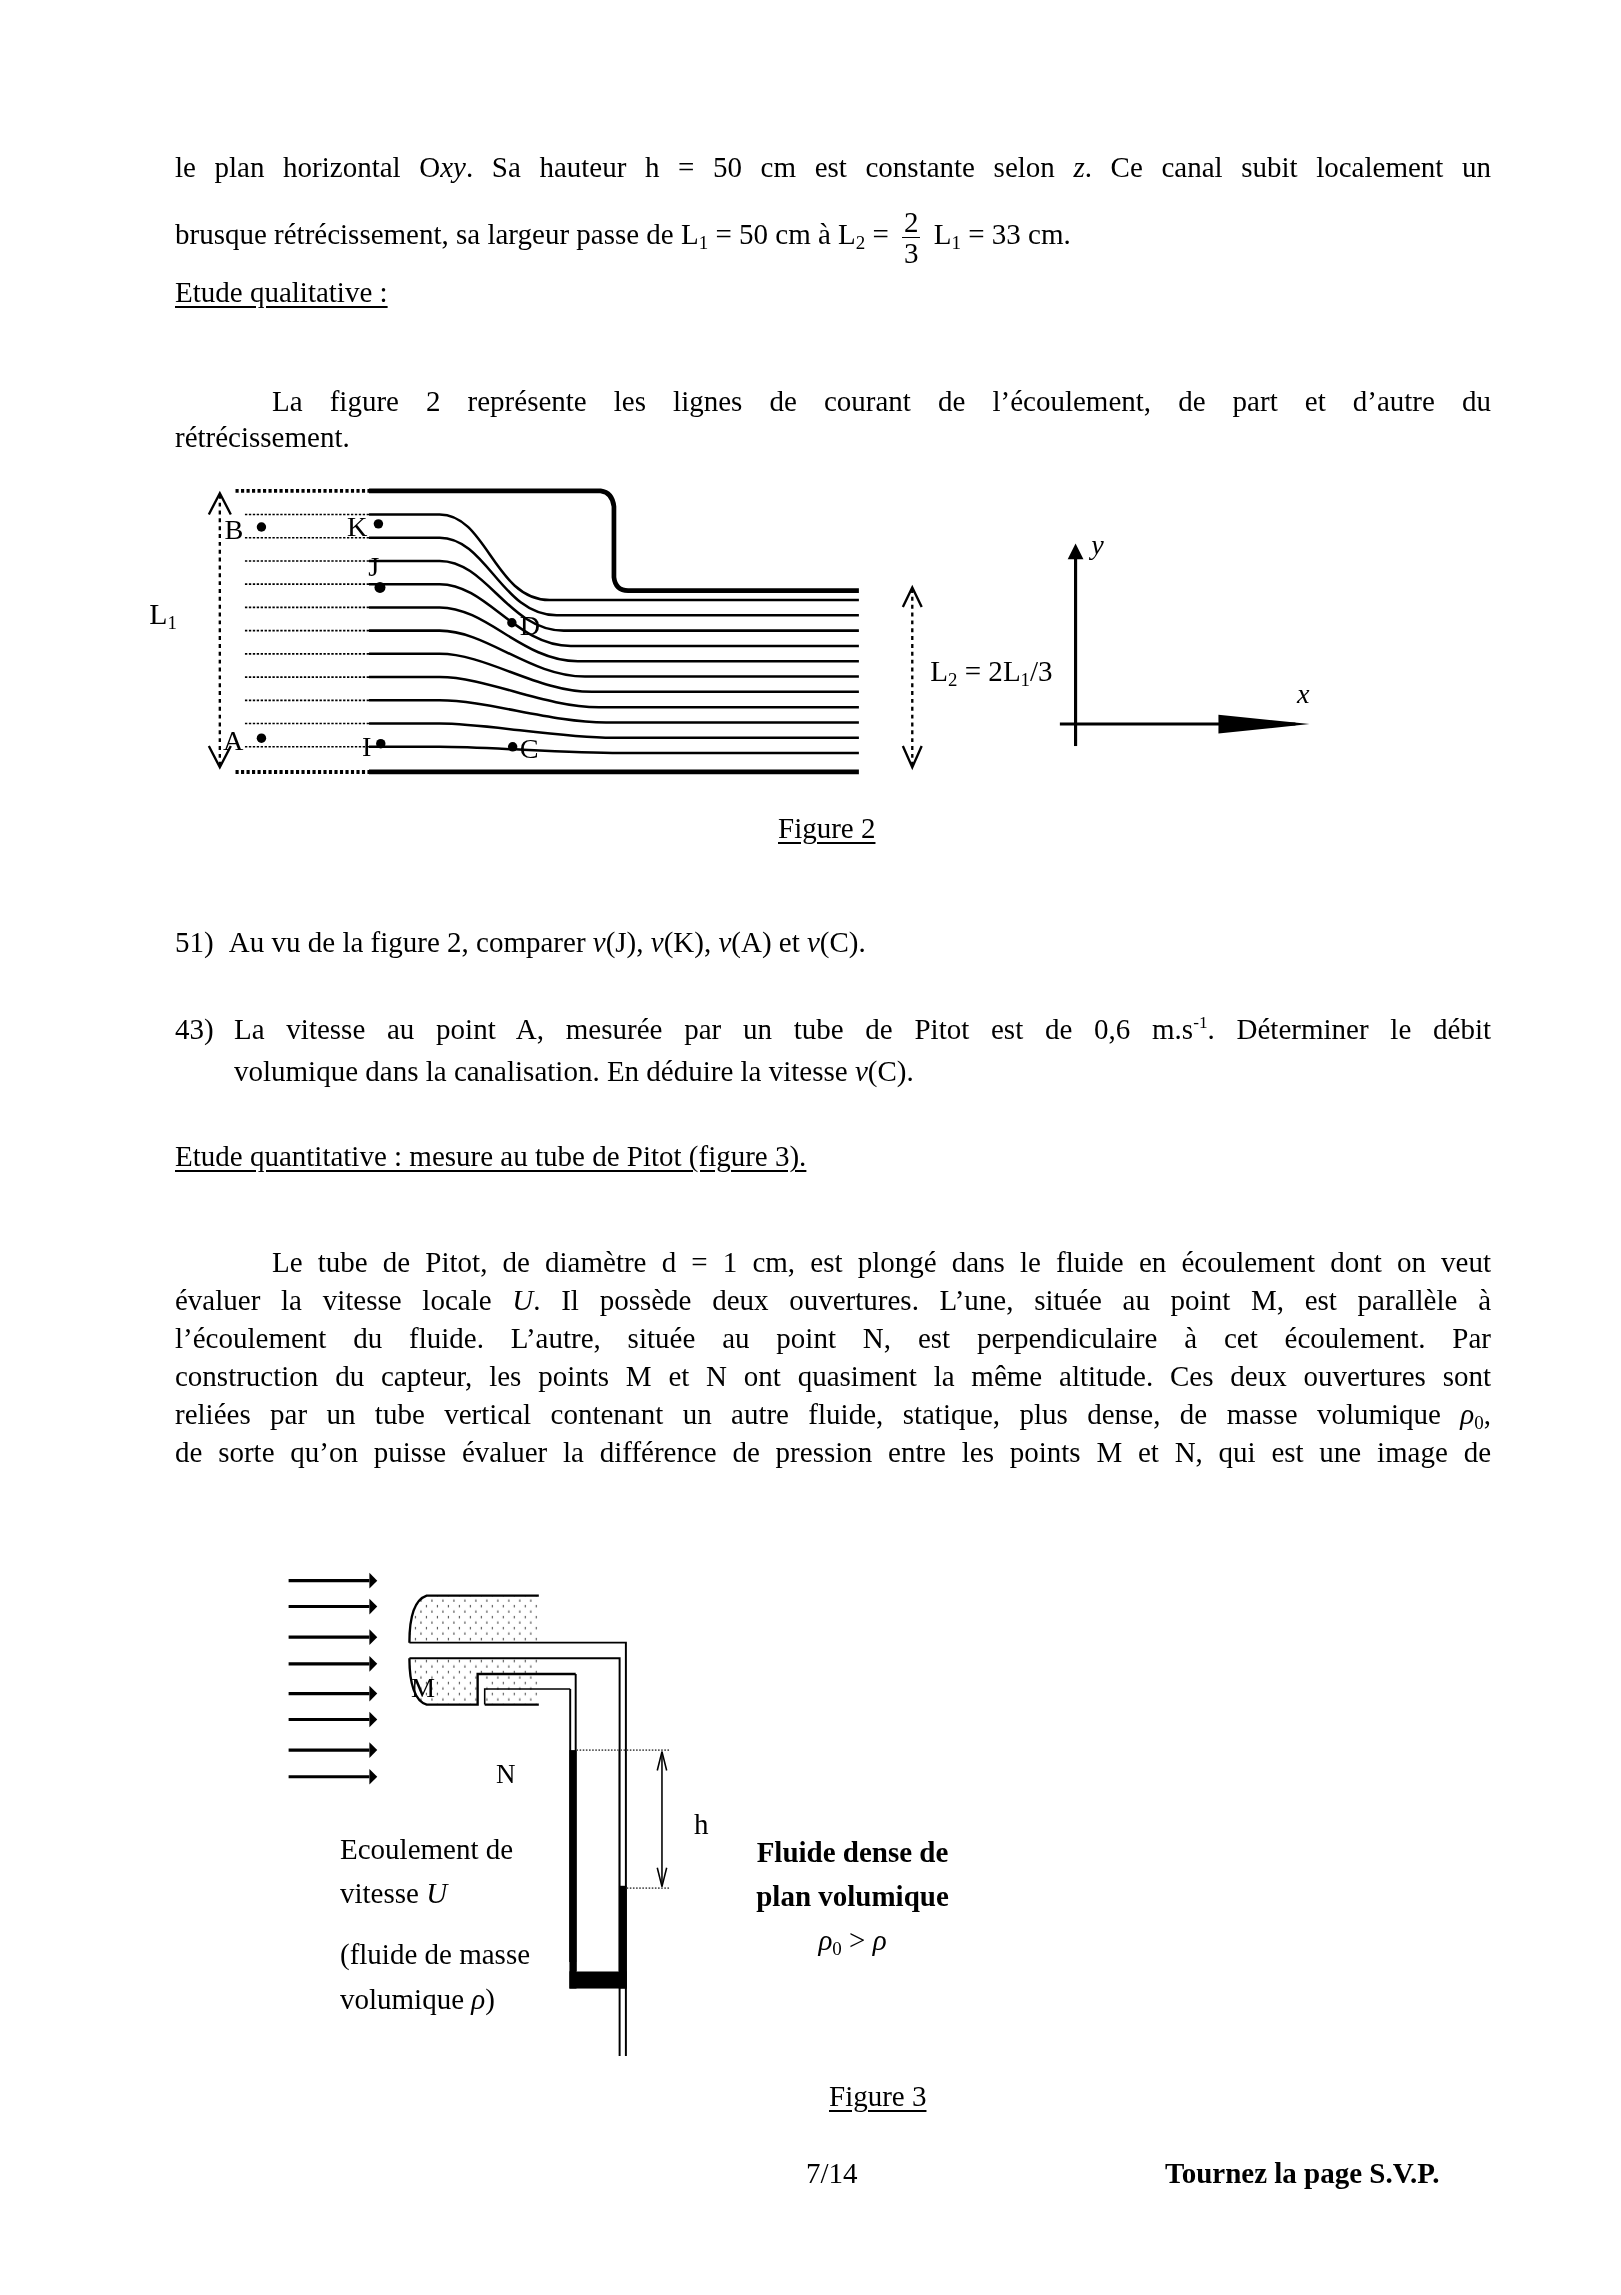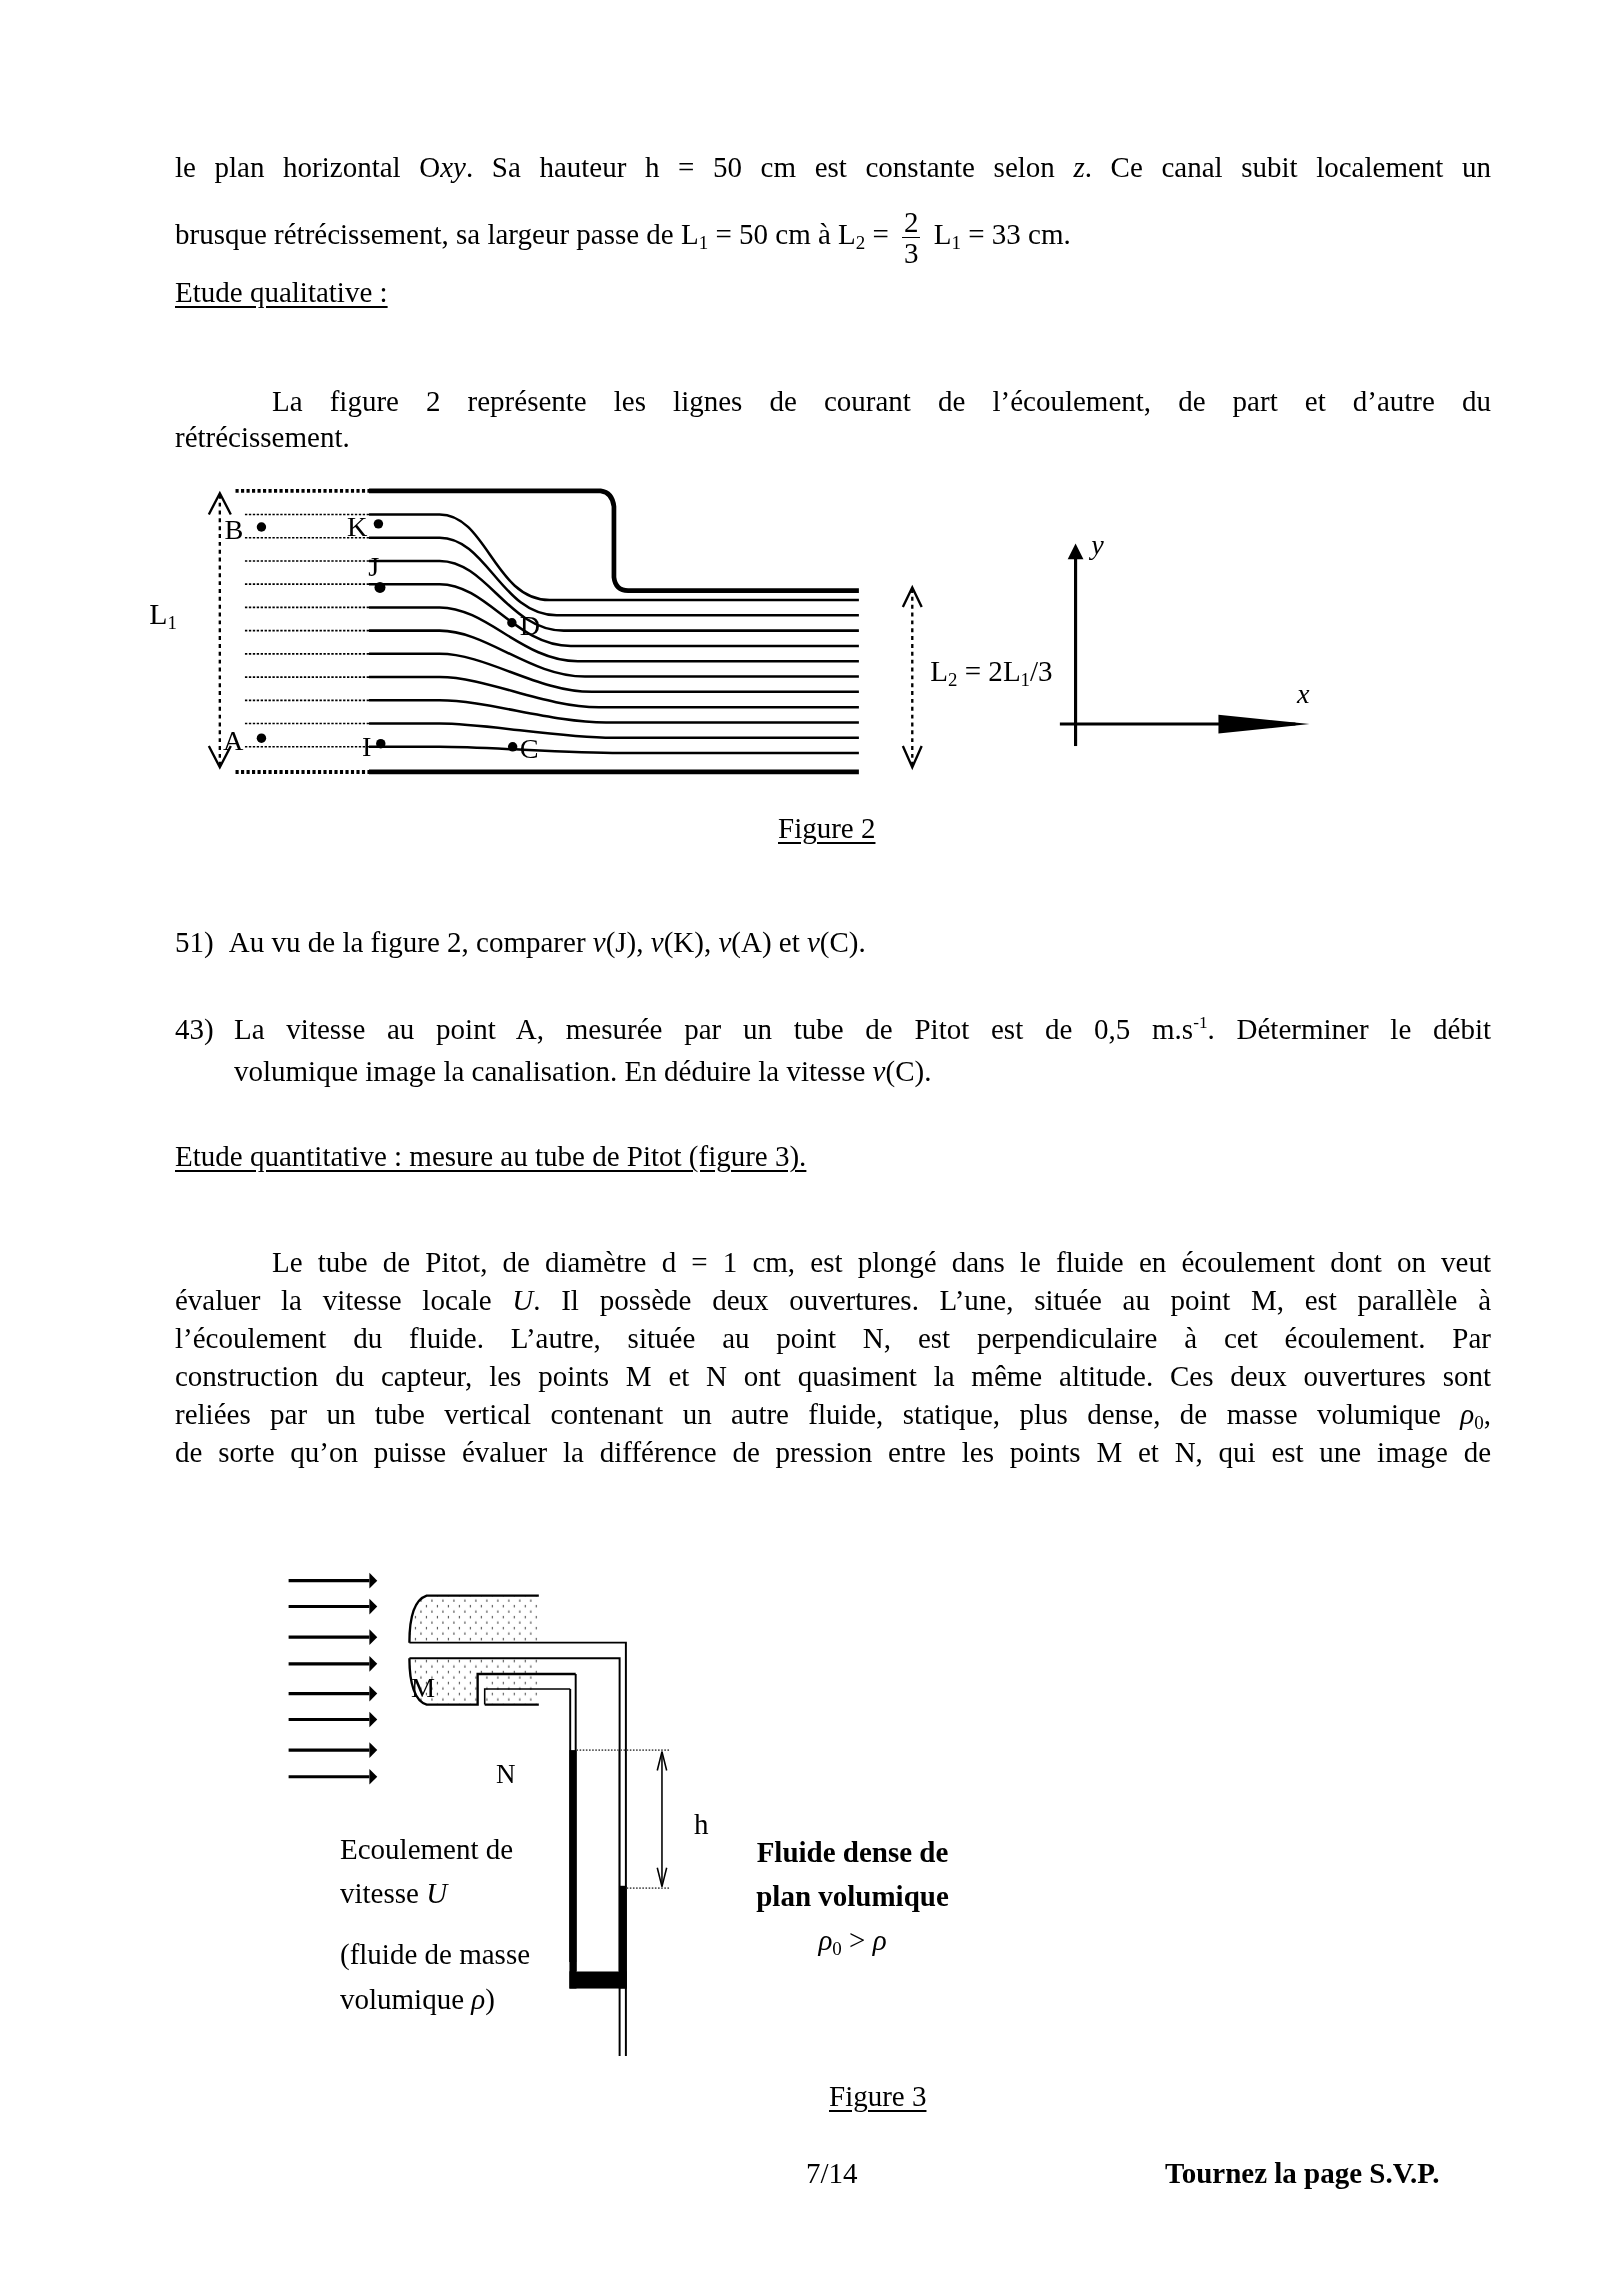--- a/index.html
+++ b/index.html
@@ -109,24 +109,24 @@
 <div class="abs txt u" style="left:758px; top:809px;">Figure 2</div>
 
 <div class="abs txt" style="left:155px; top:923px; width:1316px;">
   <span>51)</span>
   <span style="margin-left:7.9px">Au vu de la figure 2, comparer </span><span class="i">v</span><span>(J), </span><span class="i">v</span><span>(K), </span><span class="i">v</span><span>(A) et </span><span class="i">v</span><span>(C).</span>
 </div>
 
 <div class="abs txt" style="left:155px; top:1010px; width:1316px;">
   <div style="display:flex;justify-content:flex-end;">
     <span style="width:59px; flex:none;">43)</span>
-    <span class="justify" style="flex:1;"><span>La vitesse au point A, mesurée par un tube de Pitot est de 0,5 m.s</span><sup>-1</sup><span>. Déterminer le débit</span></span>
+    <span class="justify" style="flex:1;"><span>La vitesse au point A, mesurée par un tube de Pitot est de 0,6 m.s</span><sup>-1</sup><span>. Déterminer le débit</span></span>
   </div>
   <div style="margin-left:59px; margin-top:3.9px;">
-    <span>volumique image la canalisation. En déduire la vitesse </span><span class="i">v</span><span>(C).</span>
+    <span>volumique dans la canalisation. En déduire la vitesse </span><span class="i">v</span><span>(C).</span>
   </div>
 </div>
 
 <div class="abs txt u" style="left:155px; top:1137px;">Etude quantitative : mesure au tube de Pitot (figure 3).</div>
 
 <div class="abs txt" style="left:155px; top:1243px; width:1316px; line-height:38px;">
   <div class="justify" style="text-indent:97px;">Le tube de Pitot, de diamètre d = 1 cm, est plongé dans le fluide en écoulement dont on veut</div>
   <div class="justify"><span>évaluer la vitesse locale </span><span class="i">U</span><span>. Il possède deux ouvertures. L’une, située au point M, est parallèle à</span></div>
   <div class="justify">l’écoulement du fluide. L’autre, située au point N, est perpendiculaire à cet écoulement. Par</div>
   <div class="justify">construction du capteur, les points M et N ont quasiment la même altitude. Ces deux ouvertures sont</div>

